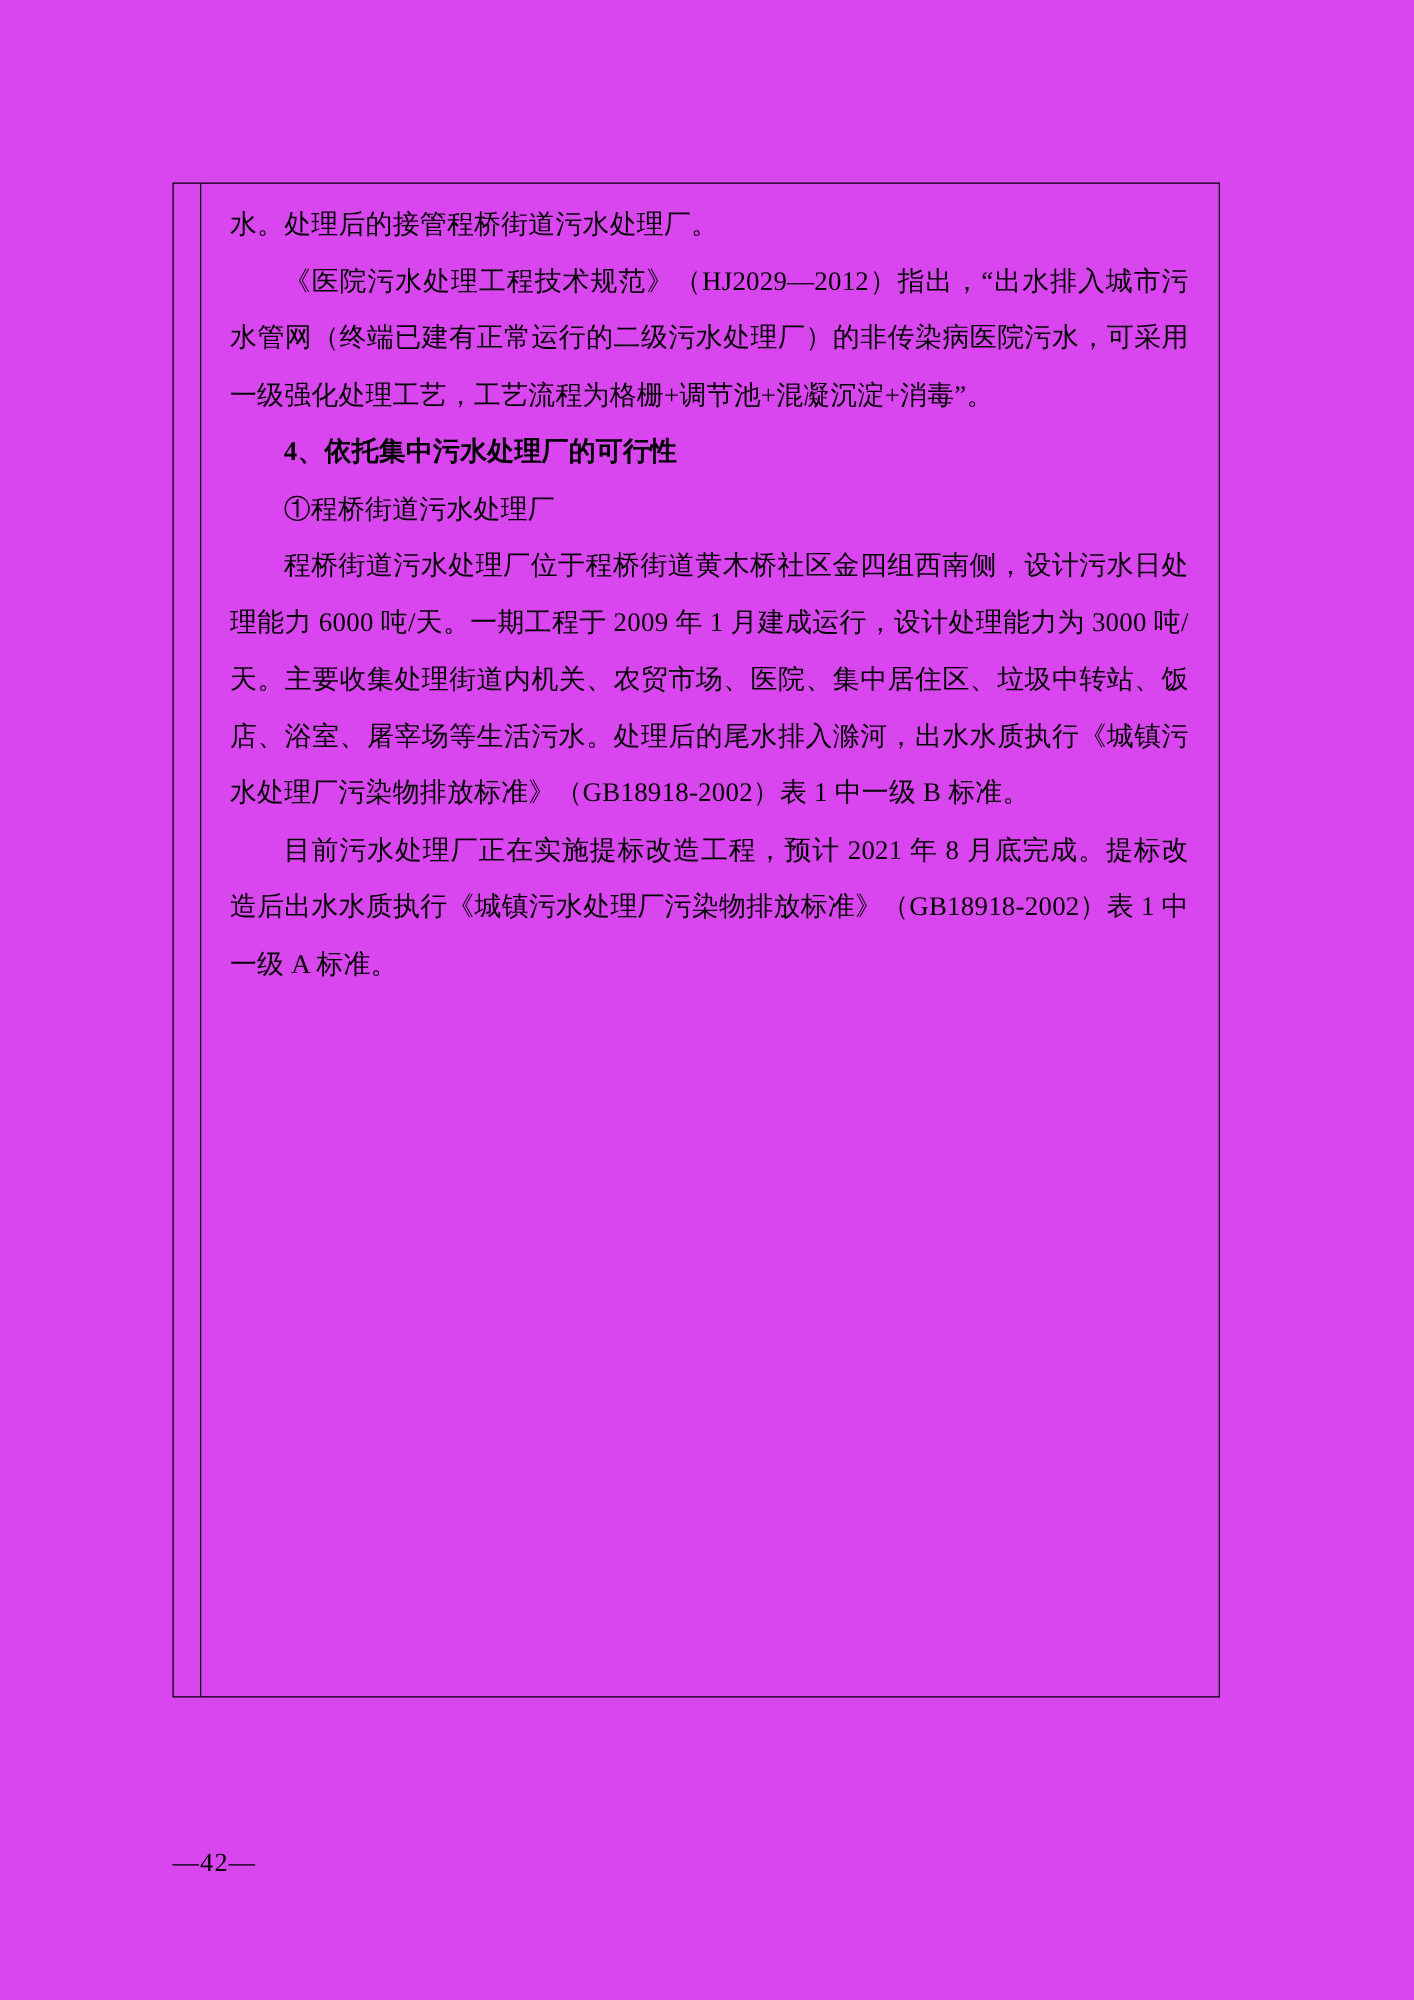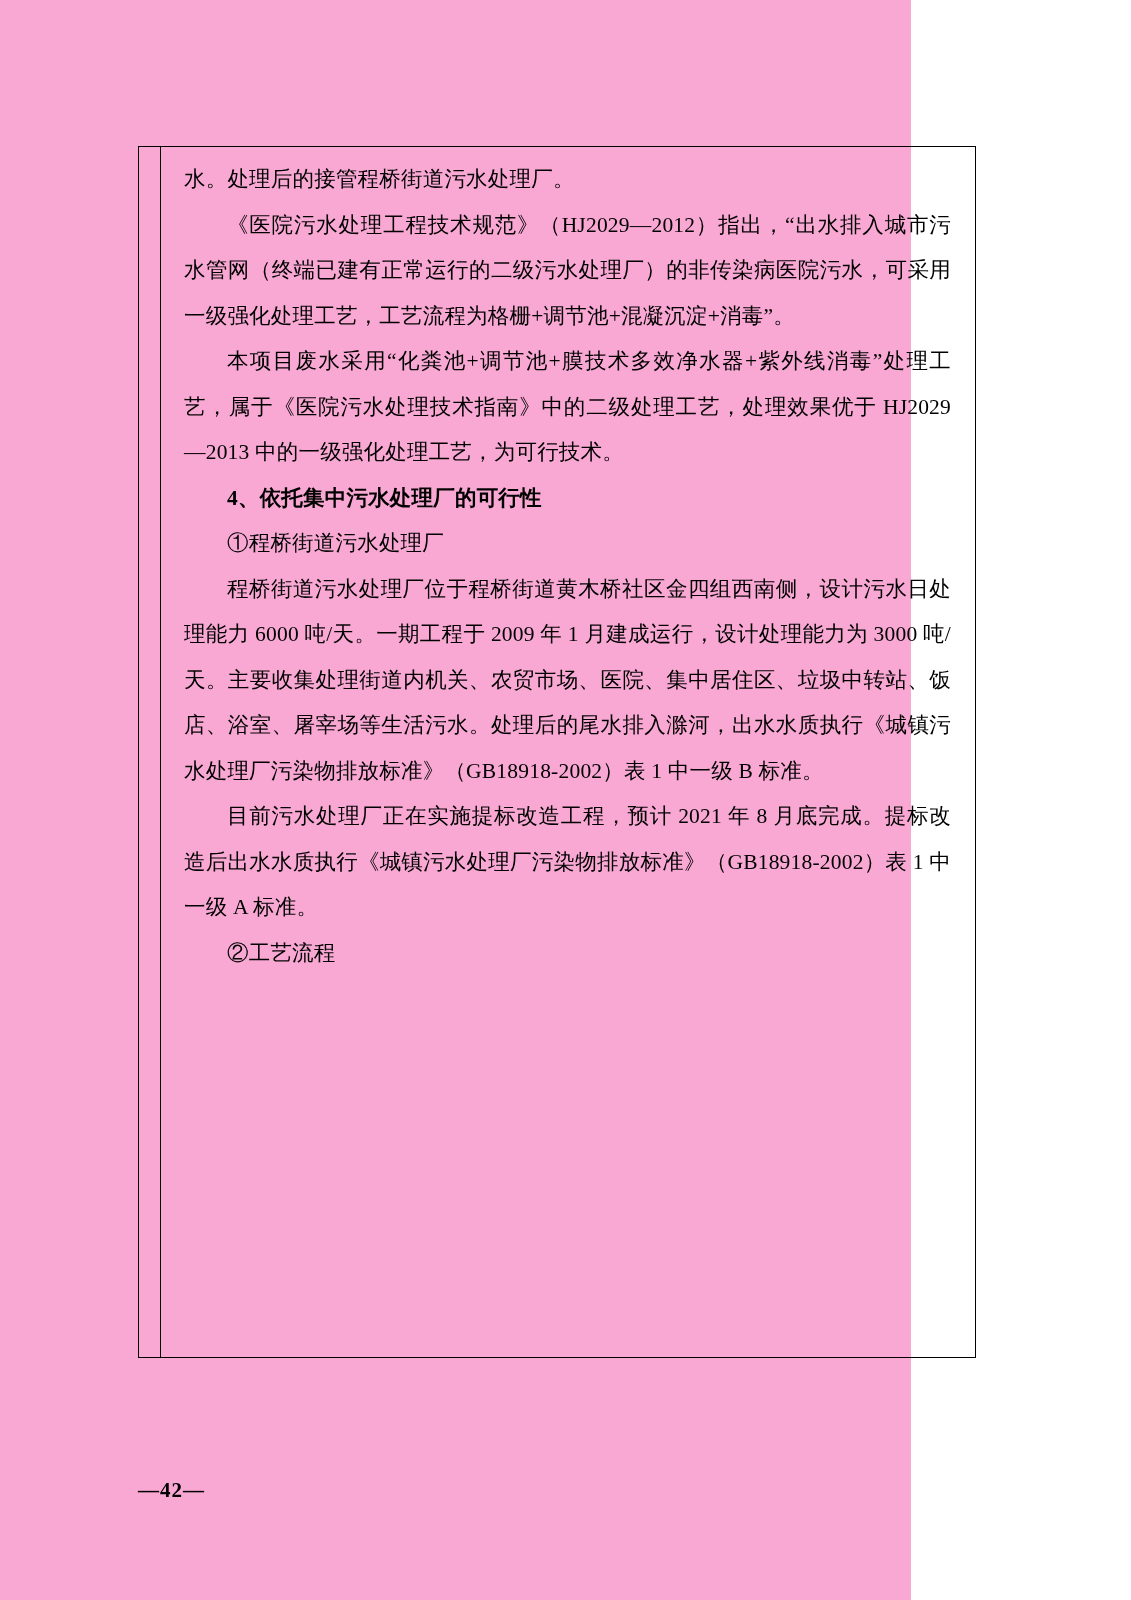--- a/index.html
+++ b/index.html
@@ -12,23 +12,23 @@
     height: 1600px;
     font-family: "Liberation Serif", "DejaVu Serif", serif;
     color: #000000;
     position: relative;
     overflow: hidden;
   }
   .page {
     position: absolute;
     left: 0;
     top: 0;
-    width: 911px;
+    width: 1131px;
     height: 1600px;
-    background: #f9a8d4;
+    background: #d946ef;
   }
   
   .doc-frame {
     position: absolute;
     left: 138px;
     top: 146px;
     width: 838px;
     height: 1212px;
     border: 1px solid #000000;
     box-sizing: border-box;
@@ -66,37 +66,34 @@
   p.heading {
     font-weight: bold;
     text-indent: 43px;
   }
   .footer {
     position: absolute;
     left: 138px;
     top: 1478px;
     font-size: 21px;
     letter-spacing: 1px;
-    font-weight: bold;
   }
 </style>
 </head>
 <body>
 
 <div class="page">
 
   <div class="doc-frame">
     <div class="frame-left-col"></div>
     <div class="content">
       <p class="plain">水。处理后的接管程桥街道污水处理厂。</p>
       <p class="indent">《医院污水处理工程技术规范》（HJ2029—2012）指出，“出水排入城市污水管网（终端已建有正常运行的二级污水处理厂）的非传染病医院污水，可采用一级强化处理工艺，工艺流程为格栅+调节池+混凝沉淀+消毒”。</p>
-      <p class="indent">本项目废水采用“化粪池+调节池+膜技术多效净水器+紫外线消毒”处理工艺，属于《医院污水处理技术指南》中的二级处理工艺，处理效果优于 HJ2029—2013 中的一级强化处理工艺，为可行技术。</p>
       <p class="heading">4、依托集中污水处理厂的可行性</p>
       <p class="indent">①程桥街道污水处理厂</p>
       <p class="indent">程桥街道污水处理厂位于程桥街道黄木桥社区金四组西南侧，设计污水日处理能力 6000 吨/天。一期工程于 2009 年 1 月建成运行，设计处理能力为 3000 吨/天。主要收集处理街道内机关、农贸市场、医院、集中居住区、垃圾中转站、饭店、浴室、屠宰场等生活污水。处理后的尾水排入滁河，出水水质执行《城镇污水处理厂污染物排放标准》（GB18918-2002）表 1 中一级 B 标准。</p>
       <p class="indent">目前污水处理厂正在实施提标改造工程，预计 2021 年 8 月底完成。提标改造后出水水质执行《城镇污水处理厂污染物排放标准》（GB18918-2002）表 1 中一级 A 标准。</p>
-      <p class="indent">②工艺流程</p>
     </div>
   </div>
 
   <div class="footer">—42—</div>
 
 </div>
 
 </body></html>

